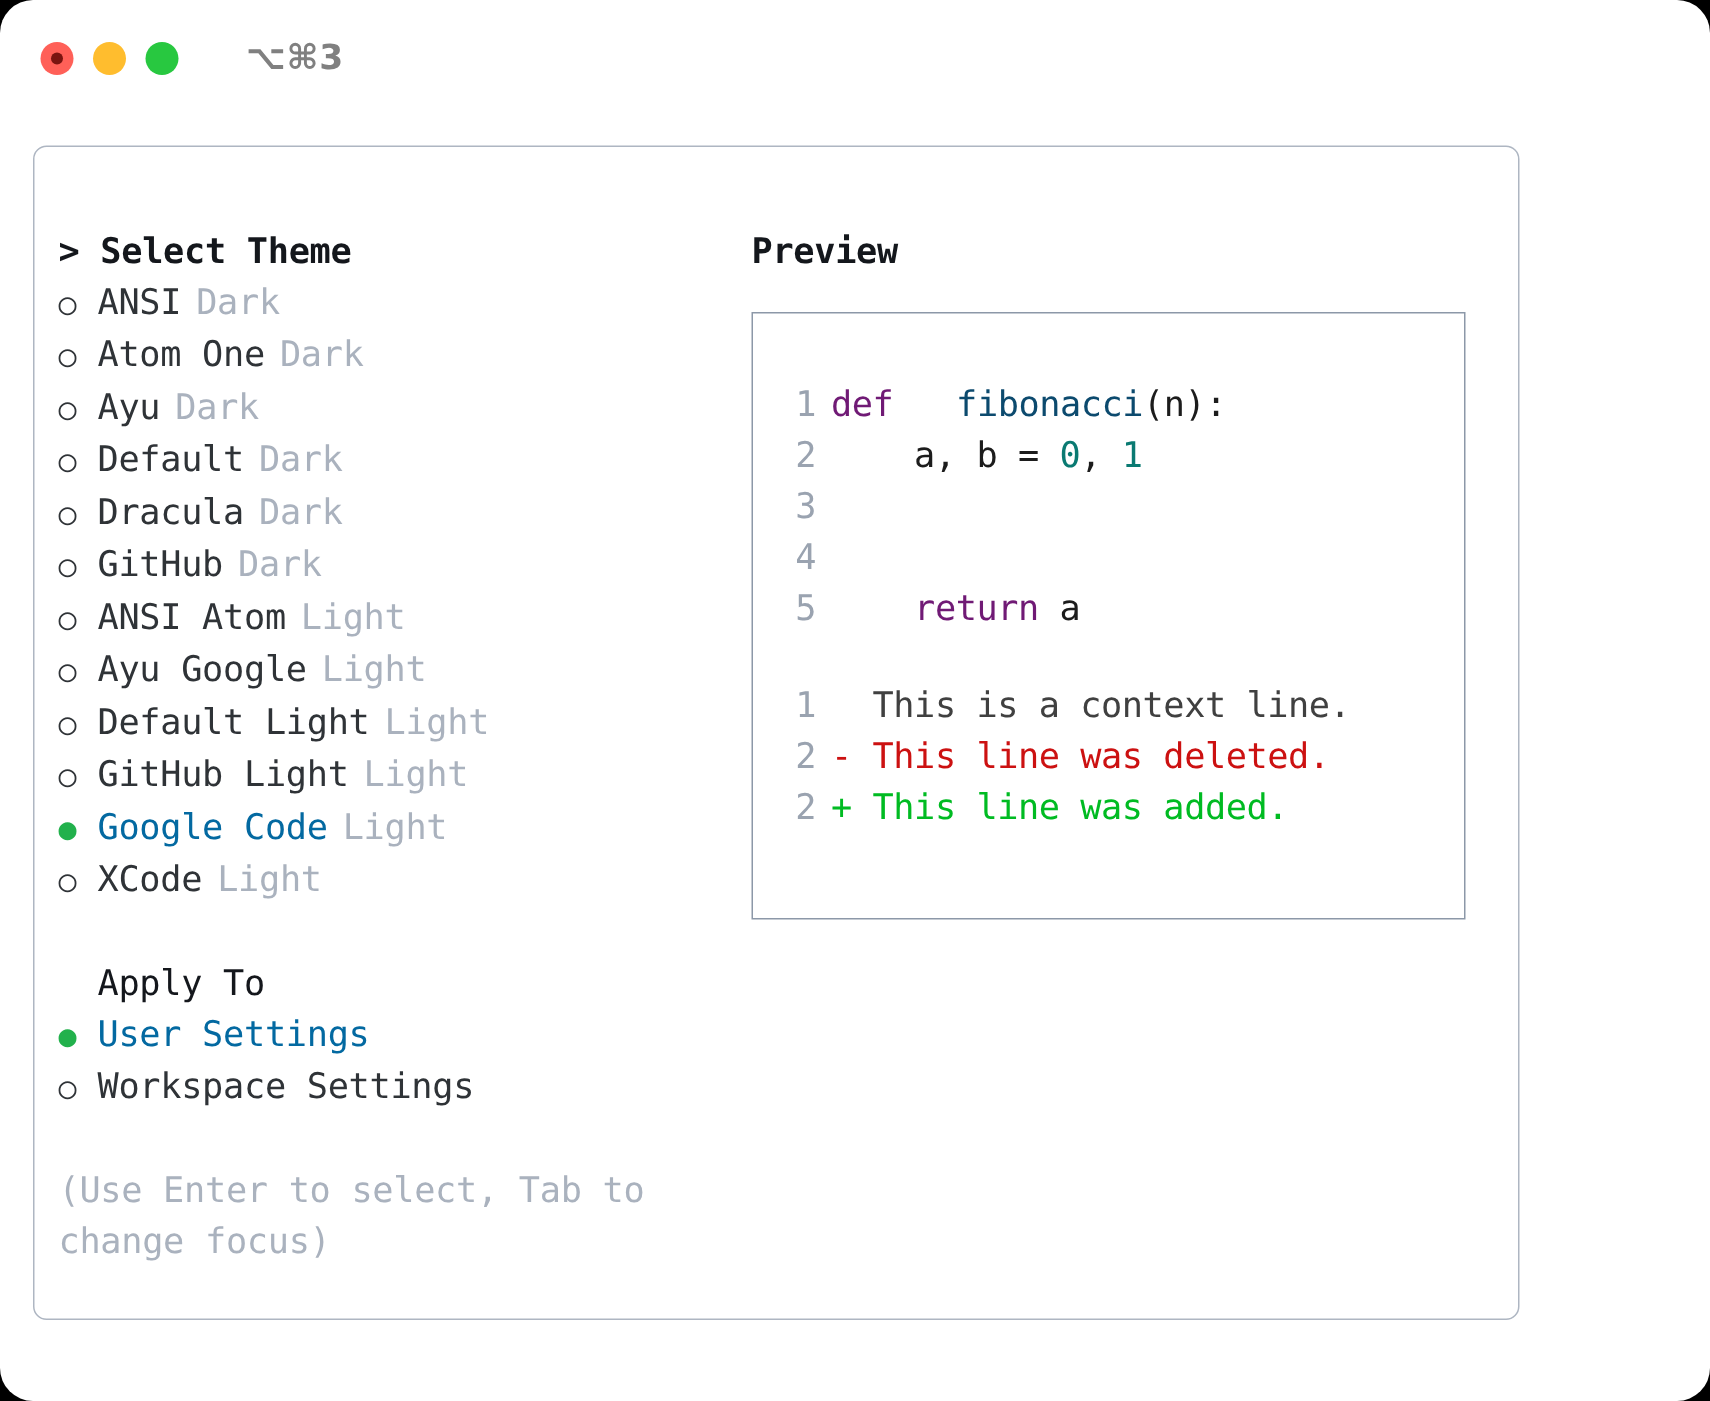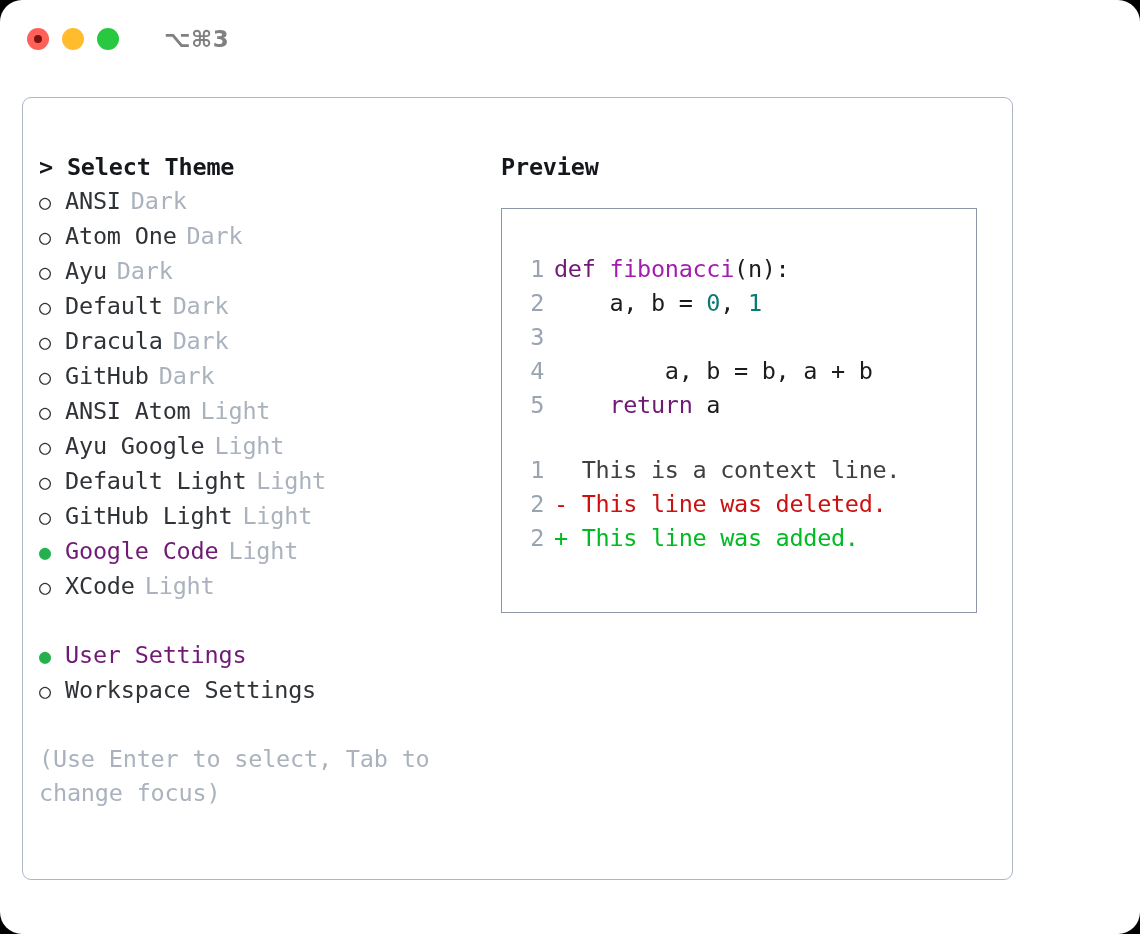--- a/index.html
+++ b/index.html
@@ -119,21 +119,21 @@
   }
   .opt .bullet {
     display: inline-block;
     width: 26px;
     flex: 0 0 26px;
     color: #2f3337;
     font-size: 20px;
   }
   .opt.selected .bullet { color: #22b14c; }
   .opt .label { color: #2f3337; text-align: center; }
-  .opt.selected .label { color: #701a75; }
+  .opt.selected .label { color: #0369a1; }
   .opt .suffix { color: #aab2be; margin-left: 10px; }
 
   .subsection-title {
     font-size: 23.5px;
     color: #14171c;
     line-height: 34px;
     white-space: pre;
     padding-left: 26px;
     letter-spacing: -0.2px;
   }
@@ -190,21 +190,21 @@
     display: inline-block;
     width: 30px;
     flex: 0 0 30px;
     text-align: right;
     color: #9aa3b0;
     margin-right: 10px;
   }
   .code-gap { height: 31px; }
 
   .tok-kw   { color: #701a75; }
-  .tok-fn   { color: #a21caf; }
+  .tok-fn   { color: #0c4a6e; margin-left: 28px; }
   .tok-num  { color: #0a7a72; }
   .tok-plain{ color: #1c1c1c; }
 
   .diff-ctx { color: #404040; }
   .diff-del { color: #cc1111; }
   .diff-add { color: #00bb22; }
 </style>
 </head>
 <body>
 
@@ -232,36 +232,37 @@
             <div class="opt"><span class="bullet">○</span><span class="label">Dracula</span><span class="suffix">Dark</span></div>
             <div class="opt"><span class="bullet">○</span><span class="label">GitHub</span><span class="suffix">Dark</span></div>
             <div class="opt"><span class="bullet">○</span><span class="label">ANSI Atom</span><span class="suffix">Light</span></div>
             <div class="opt"><span class="bullet">○</span><span class="label">Ayu Google</span><span class="suffix">Light</span></div>
             <div class="opt"><span class="bullet">○</span><span class="label">Default Light</span><span class="suffix">Light</span></div>
             <div class="opt"><span class="bullet">○</span><span class="label">GitHub Light</span><span class="suffix">Light</span></div>
             <div class="opt selected"><span class="bullet">●</span><span class="label">Google Code</span><span class="suffix">Light</span></div>
             <div class="opt"><span class="bullet">○</span><span class="label">XCode</span><span class="suffix">Light</span></div>
           </div>
         <div class="spacer-block"></div>
+        <div class="subsection-title">Apply To</div>
         <div id="apply-list">
             <div class="opt selected"><span class="bullet">●</span><span class="label">User Settings</span></div>
             <div class="opt"><span class="bullet">○</span><span class="label">Workspace Settings</span></div>
           </div>
         <div class="hint">(Use Enter to select, Tab to change focus)</div>
       </div>
 
       <div class="right-col">
         <div class="preview-title">Preview</div>
         <div class="preview-box">
           <div class="code-area">
             <div id="code-list">
                 <div class="code-line"><span class="lineno">1</span><span><span class="tok-kw">def</span><span class="tok-plain"> </span><span class="tok-fn">fibonacci</span><span class="tok-plain">(n):</span></span></div>
                 <div class="code-line"><span class="lineno">2</span><span><span class="tok-plain">    a, b = </span><span class="tok-num">0</span><span class="tok-plain">, </span><span class="tok-num">1</span></span></div>
                 <div class="code-line"><span class="lineno">3</span></div>
-                <div class="code-line"><span class="lineno">4</span><span><span class="tok-plain">        a, b = b, a + b</span></span></div>
+                <div class="code-line"><span class="lineno">4</span></div>
                 <div class="code-line"><span class="lineno">5</span><span><span class="tok-plain">    </span><span class="tok-kw">return</span><span class="tok-plain"> a</span></span></div>
               </div>
             <div class="code-gap"></div>
             <div id="diff-list">
                 <div class="code-line"><span class="lineno">1</span><span class="diff-ctx"> </span><span class="diff-ctx"> This is a context line.</span></div>
                 <div class="code-line"><span class="lineno">2</span><span class="diff-del">-</span><span class="diff-del"> This line was deleted.</span></div>
                 <div class="code-line"><span class="lineno">2</span><span class="diff-add">+</span><span class="diff-add"> This line was added.</span></div>
               </div>
           </div>
         </div>

